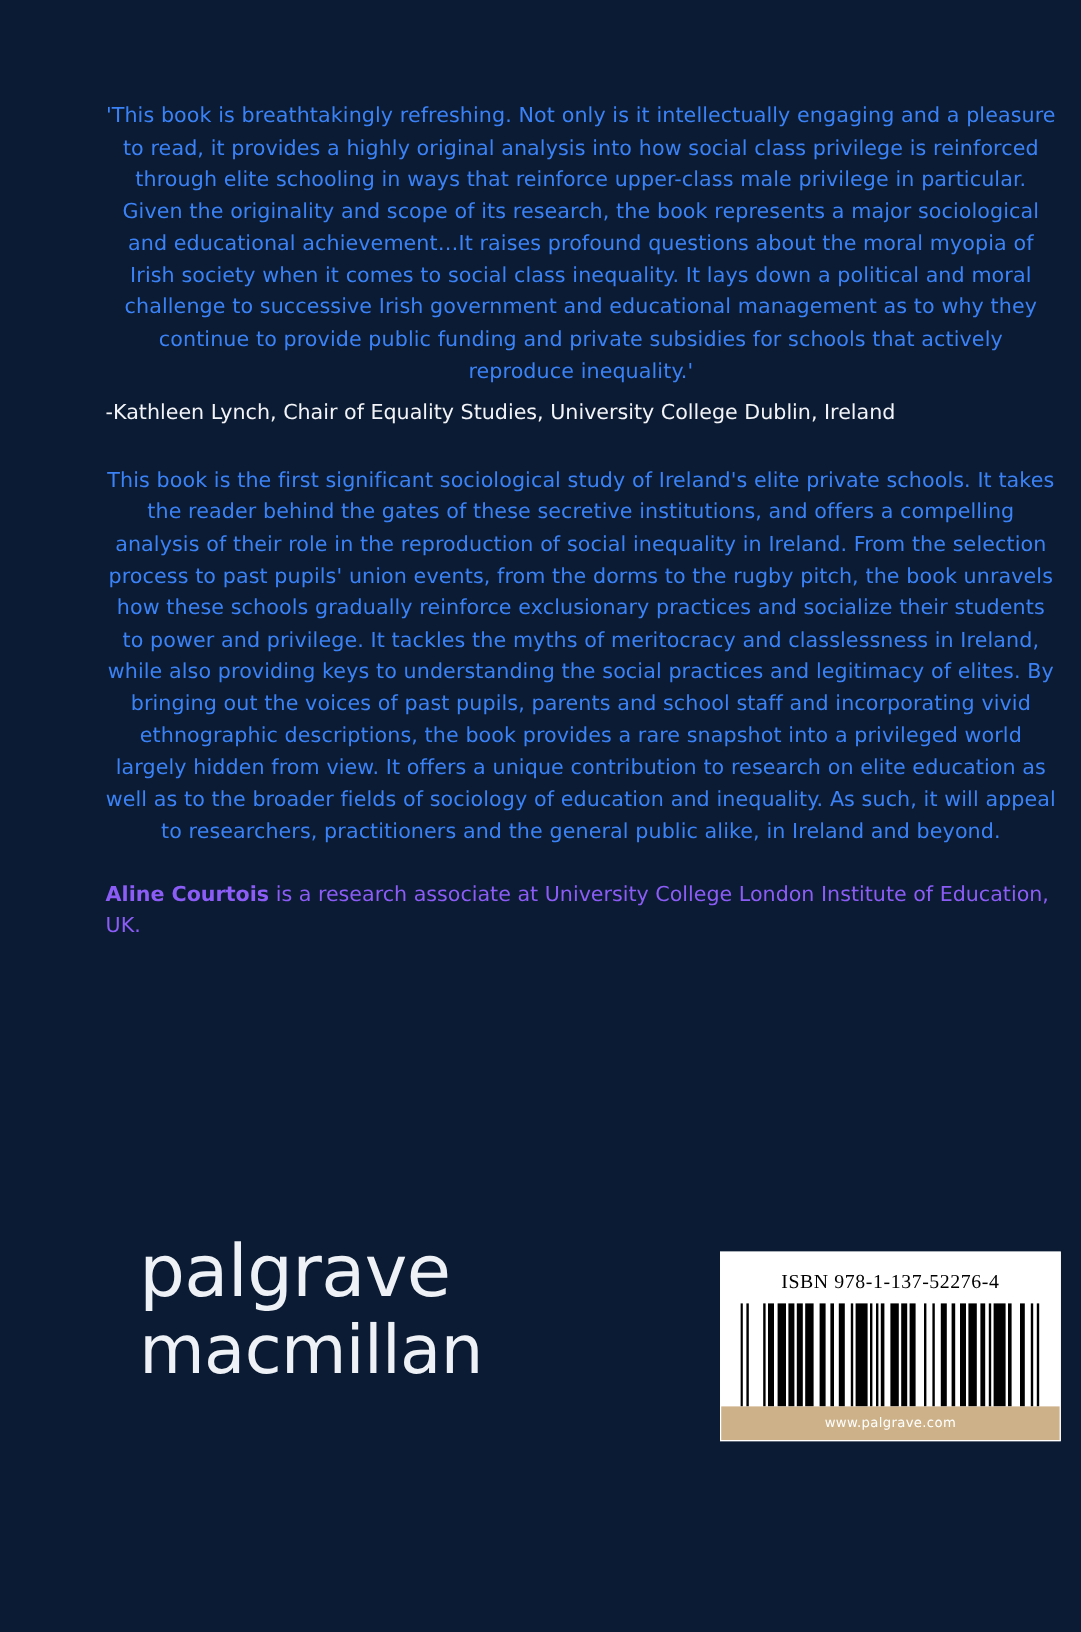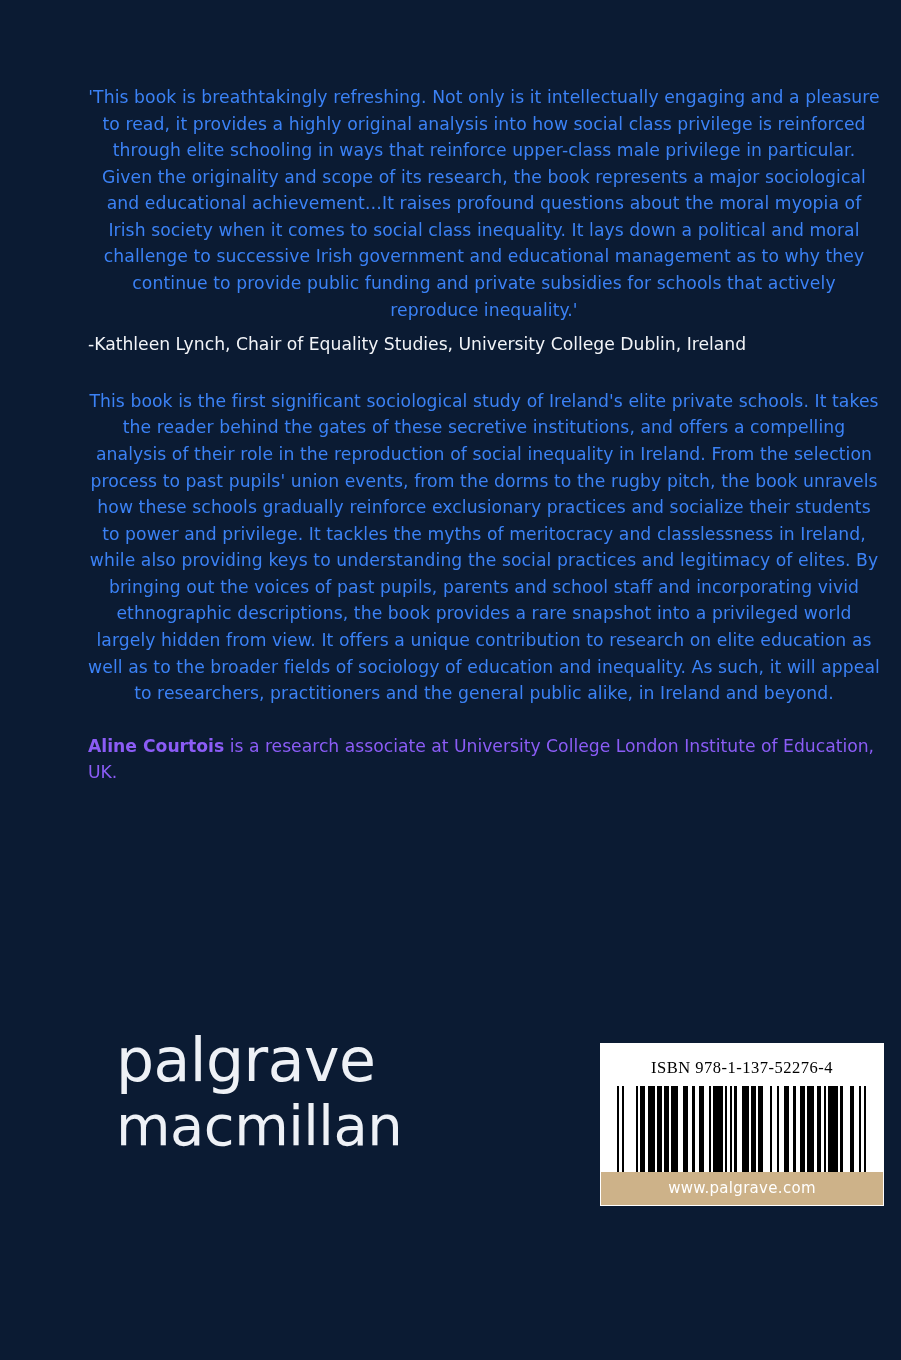--- a/index.html
+++ b/index.html
@@ -115,21 +115,21 @@
     font-size: 21px;
     letter-spacing: 2.5px;
     color: #000000;
     text-align: center;
     padding: 6px 0 10px 0;
   }
   .url-strip {
     background: #cdb289;
     color: #ffffff;
     text-align: center;
-    font-size: 15px;
+    font-size: 11px;
     padding: 7px 0 8px 0;
     letter-spacing: 0.3px;
   }
 </style>
 </head>
 <body>
 
 <div class="page">
 
   <div class="content">

